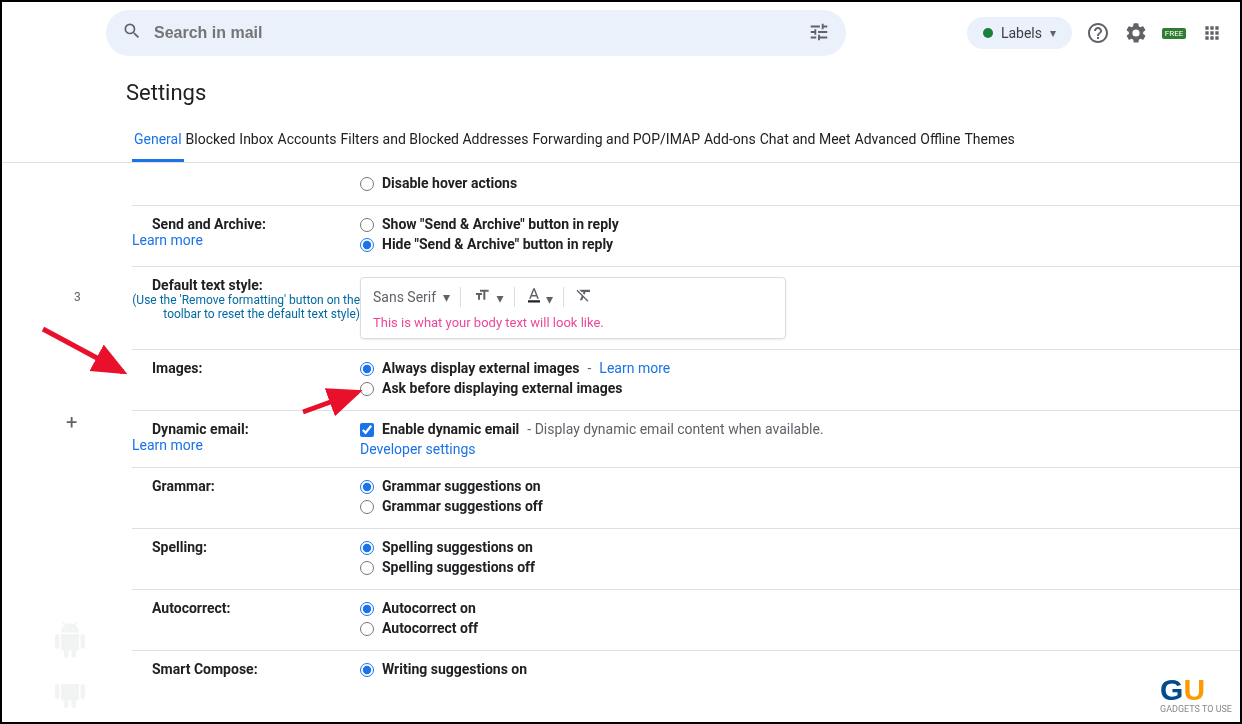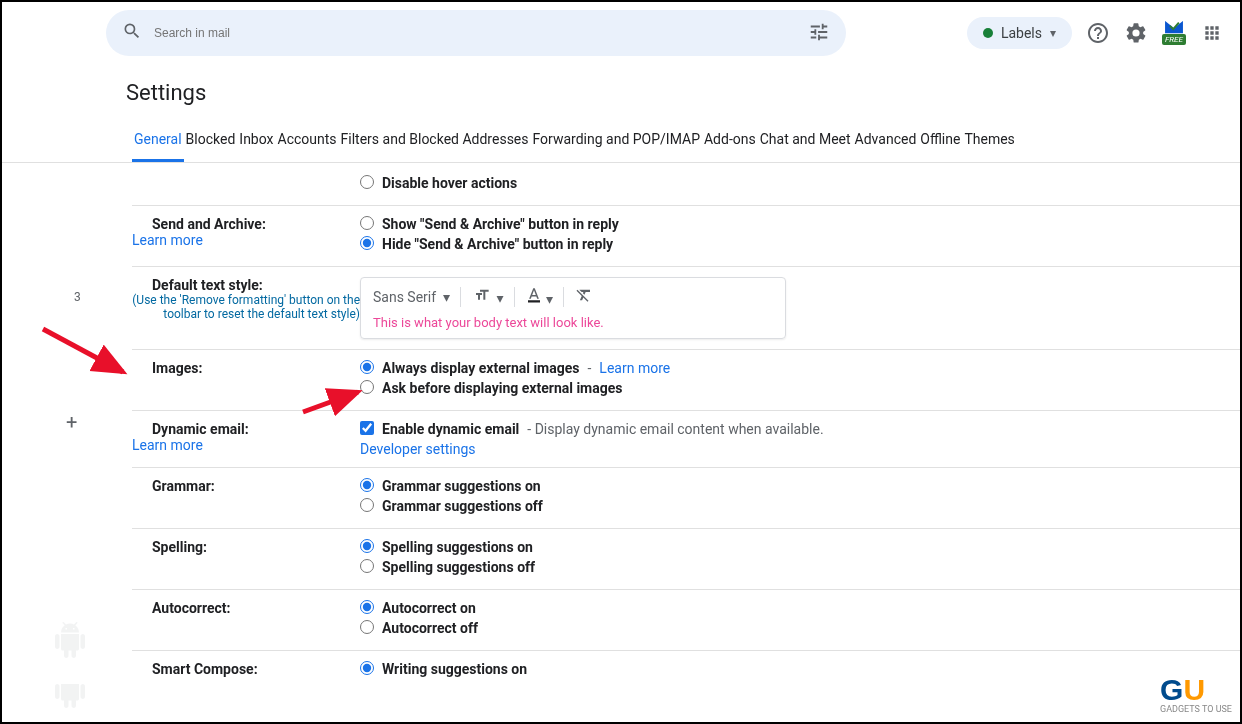--- a/index.html
+++ b/index.html
@@ -28,21 +28,21 @@
   display: flex;
   align-items: center;
   background: #eaf1fb;
   border-radius: 24px;
   height: 46px;
   padding: 0 16px;
 }
 .search-bar .icon { color: #5f6368; font-size: 20px; margin-right: 12px; }
 .search-bar input {
   border: none; background: transparent; outline: none;
-  font-size: 12px; color: #a21caf; flex: 1;
+  font-size: 16px; color: #a21caf; flex: 1; font-weight: bold;
 }
 .tune-icon { color: #5f6368; margin-left: auto; }
 
 .header-right {
   display: flex;
   align-items: center;
   gap: 14px;
   margin-left: auto;
 }
 .status-chip {
@@ -106,21 +106,21 @@
 }
 .setting-label .bold { font-weight: 700; margin-left: 20px; }
 .setting-label .note { font-size: 12px; color: #0369a1; display: block; text-align: right; }
 .setting-label a, .link { color: #1a73e8; text-decoration: none; font-size: 14px; }
 .setting-options {
   flex: 1;
   font-size: 14px;
 }
 .option-line {
   display: flex;
-  align-items: flex-start;
+  align-items: flex-end;
   gap: 8px;
   margin-bottom: 4px;
 }
 .option-line input[type="radio"], .option-line input[type="checkbox"] {
   accent-color: #1a73e8;
   width: 14px; height: 14px;
 }
 .option-line label { font-weight: 700; }
 .option-line .extra { font-weight: 400; color: #5f6368; }
 
@@ -227,21 +227,21 @@
     <span class="header-icon">
       <svg width="24" height="24" viewBox="0 0 24 24">
           <path fill="#5f6368" d="M11 18h2v-2h-2v2zm1-16C6.48 2 2 6.48 2 12s4.48 10 10 10 10-4.48 10-10S17.52 2 12 2zm0 18c-4.41 0-8-3.59-8-8s3.59-8 8-8 8 3.59 8 8-3.59 8-8 8zm0-14c-2.21 0-4 1.79-4 4h2c0-1.1.9-2 2-2s2 .9 2 2c0 2-3 1.75-3 5h2c0-2.25 3-2.5 3-5 0-2.21-1.79-4-4-4z"></path>
         </svg>
     </span>
     <span class="header-icon">
       <svg width="24" height="24" viewBox="0 0 24 24">
           <path fill="#5f6368" d="M19.14 12.94c.04-.3.06-.61.06-.94 0-.32-.02-.64-.07-.94l2.03-1.58a.5.5 0 00.12-.64l-1.92-3.32a.5.5 0 00-.61-.22l-2.39.96a7.03 7.03 0 00-1.62-.94l-.36-2.54a.5.5 0 00-.5-.42h-3.84a.5.5 0 00-.5.42l-.36 2.54c-.59.24-1.13.56-1.62.94l-2.39-.96a.5.5 0 00-.61.22L2.74 8.8a.5.5 0 00.12.64l2.03 1.58c-.05.3-.07.62-.07.94 0 .33.02.64.06.94l-2.03 1.58a.5.5 0 00-.12.64l1.92 3.32c.14.24.42.34.61.22l2.39-.96c.49.38 1.03.7 1.62.94l.36 2.54c.04.24.25.42.5.42h3.84c.25 0 .46-.18.5-.42l.36-2.54c.59-.24 1.13-.56 1.62-.94l2.39.96c.19.12.47.02.61-.22l1.92-3.32a.5.5 0 00-.12-.64l-2.03-1.58zM12 15.6A3.6 3.6 0 1112 8.4a3.6 3.6 0 010 7.2z"></path>
         </svg>
     </span>
-    <span class="header-icon" style="flex-direction:column;font-style:italic;">
+    <span class="header-icon" style="flex-direction:row;">
       <svg width="24" height="16" viewBox="0 0 24 16">
           <path fill="#0b57d0" d="M2 2 L12 10 L22 2 L22 14 L2 14 Z" stroke="#0b57d0" stroke-width="2"></path>
           <path d="M7 6 L11 10 L18 2" stroke="#2e7d32" stroke-width="2.5" fill="none"></path>
         </svg>
       <span class="free-badge">FREE</span>
     </span>
     <span class="header-icon">
       <svg width="20" height="20" viewBox="0 0 24 24">
           <path fill="#5f6368" d="M4 4h4v4H4zm6 0h4v4h-4zm6 0h4v4h-4zM4 10h4v4H4zm6 0h4v4h-4zm6 0h4v4h-4zM4 16h4v4H4zm6 0h4v4h-4zm6 0h4v4h-4z"></path>
         </svg>

